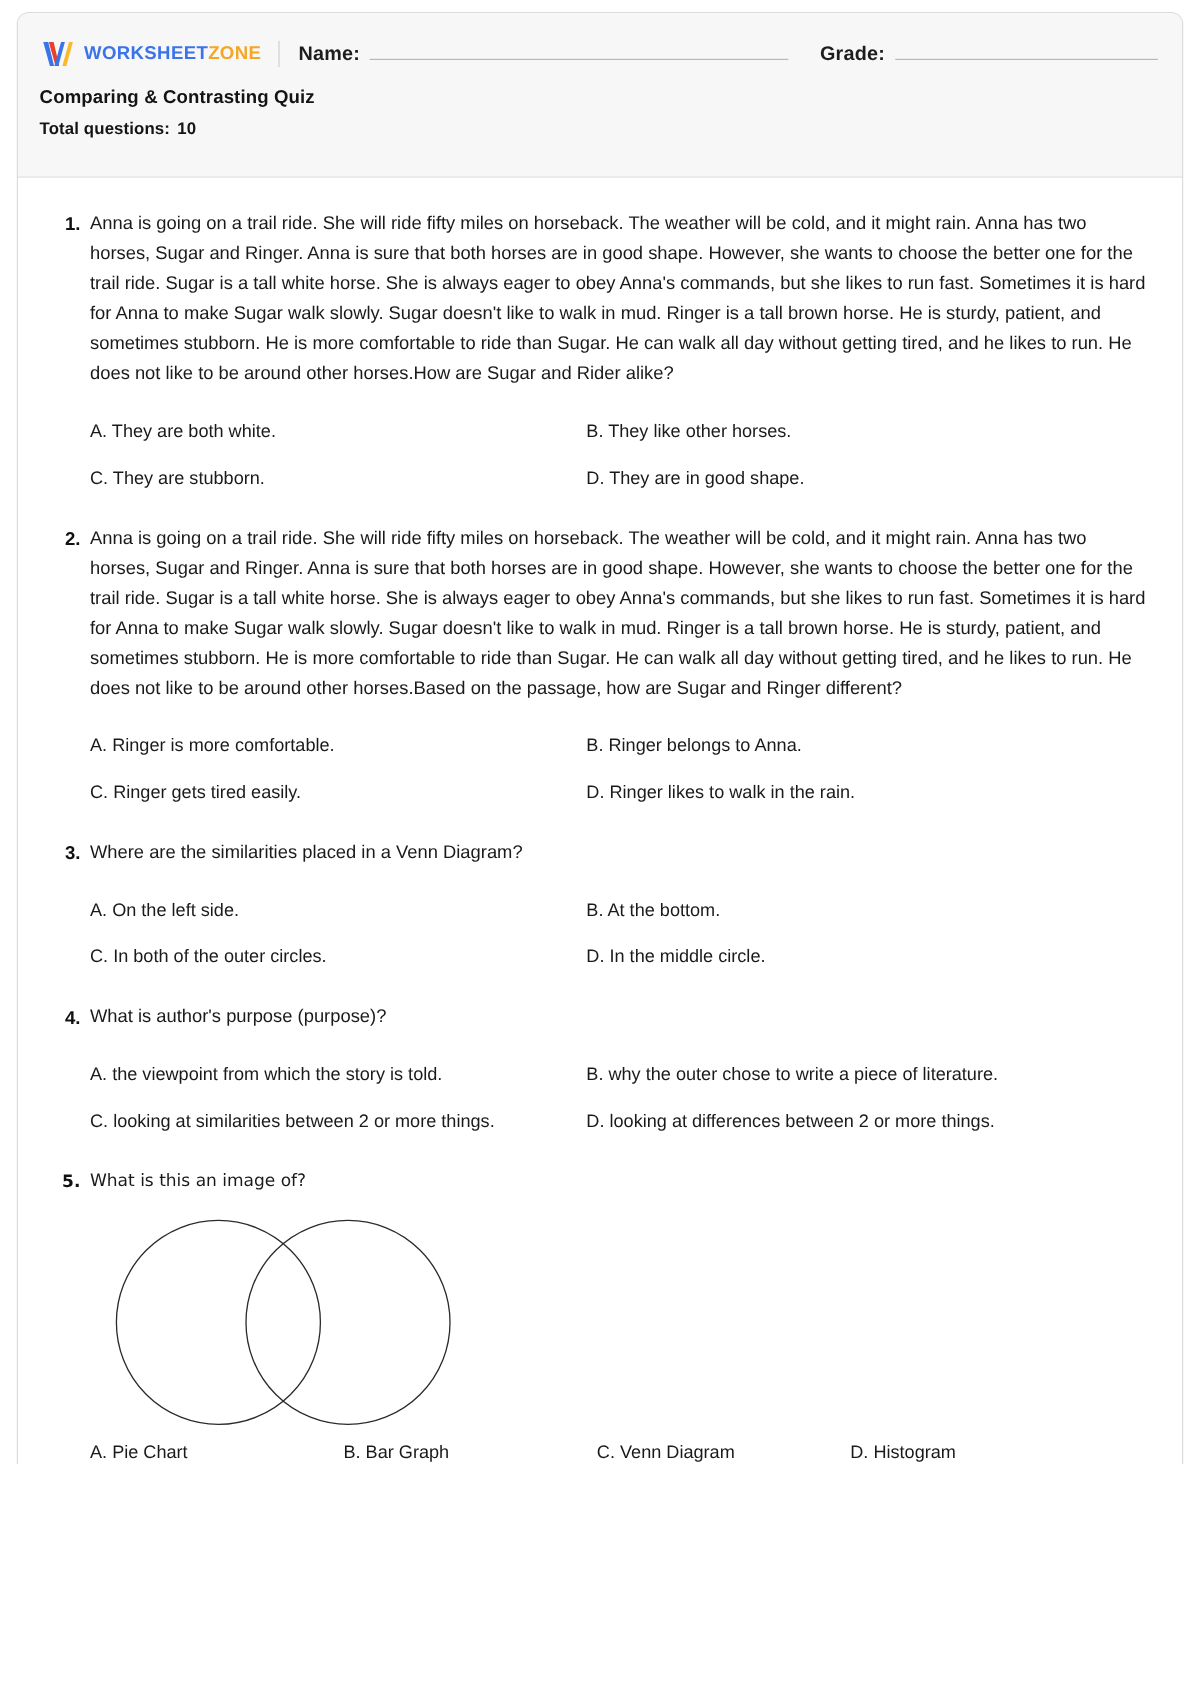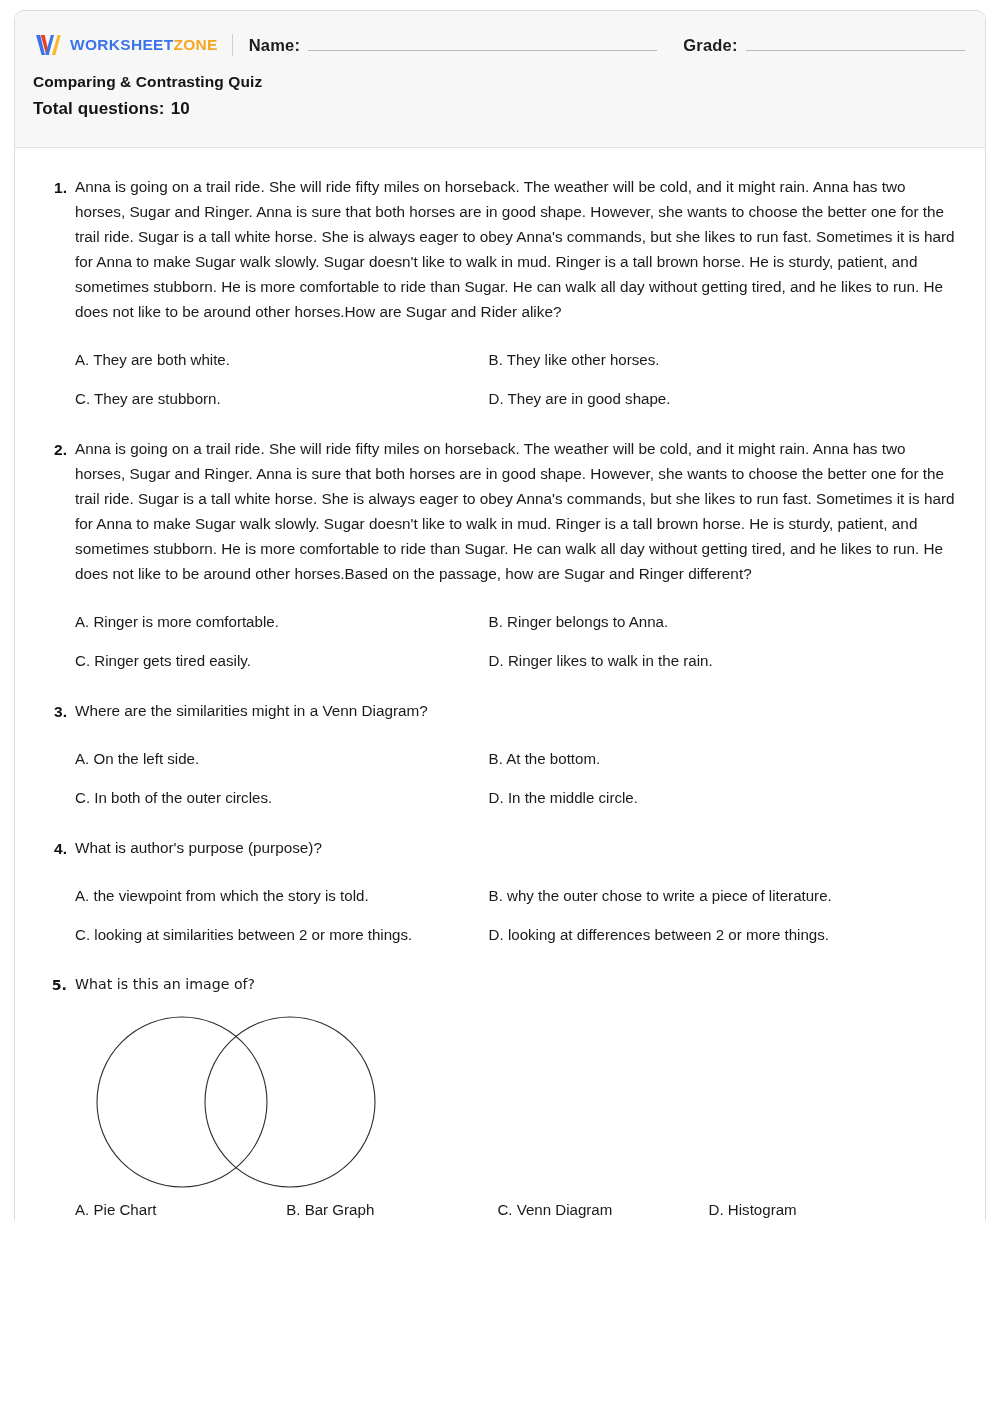--- a/index.html
+++ b/index.html
@@ -103,21 +103,21 @@
     padding: 14px 0 0 18px;
   }
   .quiz-title {
     font-size: 15.5px;
     font-weight: 700;
     color: #141414;
     letter-spacing: 0.1px;
     margin-bottom: 8px;
   }
   .quiz-total {
-    font-size: 17px;
+    font-size: 14px;
     font-weight: 700;
     color: #141414;
     letter-spacing: 0.1px;
   }
   .quiz-total .cnt { font-weight: 700; margin-left: 6px; }
 
   
   .body {
     padding: 26px 30px 10px 30px;
   }
@@ -276,21 +276,21 @@
             <div class="opt">B. Ringer belongs to Anna.</div>
             <div class="opt">C. Ringer gets tired easily.</div>
             <div class="opt">D. Ringer likes to walk in the rain.</div>
           </div>
         </div>
       </div>
 
       <div class="q">
         <div class="q-num">3.</div>
         <div class="q-body">
-          <div class="q-text">Where are the similarities might in a Venn Diagram?</div>
+          <div class="q-text">Where are the similarities placed in a Venn Diagram?</div>
           <div class="opts">
             <div class="opt">A. On the left side.</div>
             <div class="opt">B. At the bottom.</div>
             <div class="opt">C. In both of the outer circles.</div>
             <div class="opt">D. In the middle circle.</div>
           </div>
         </div>
       </div>
 
       <div class="q">

